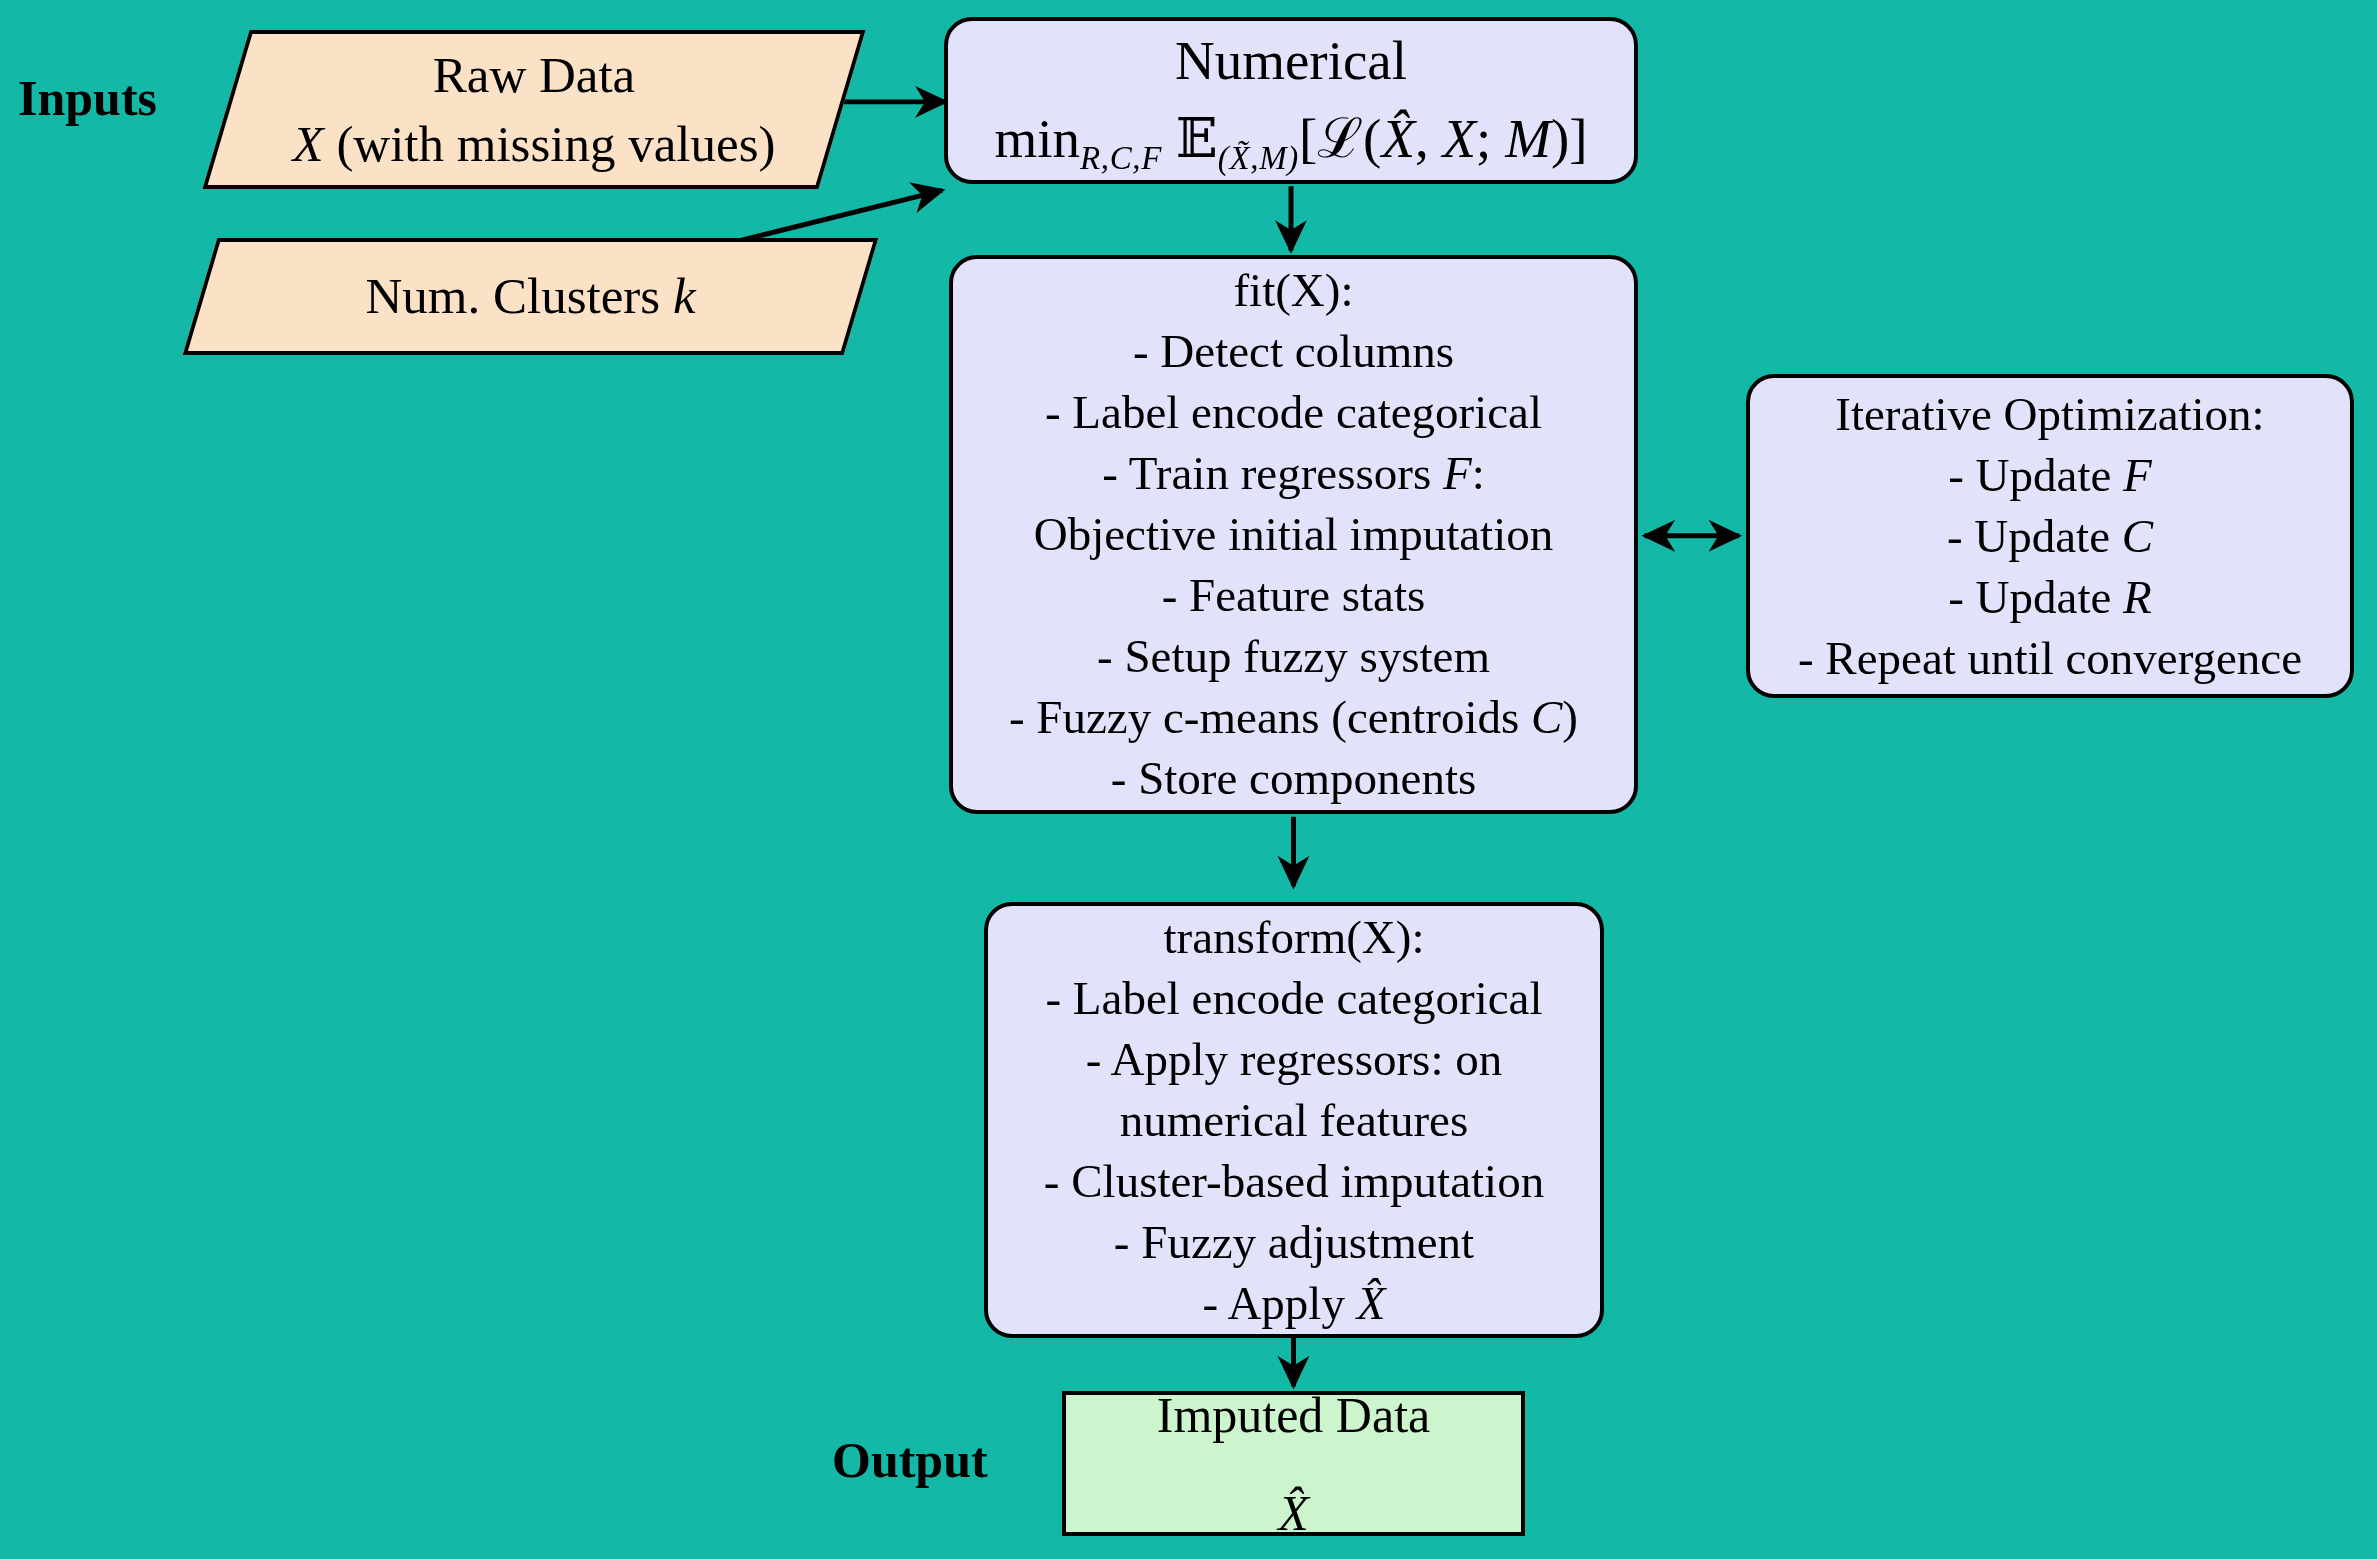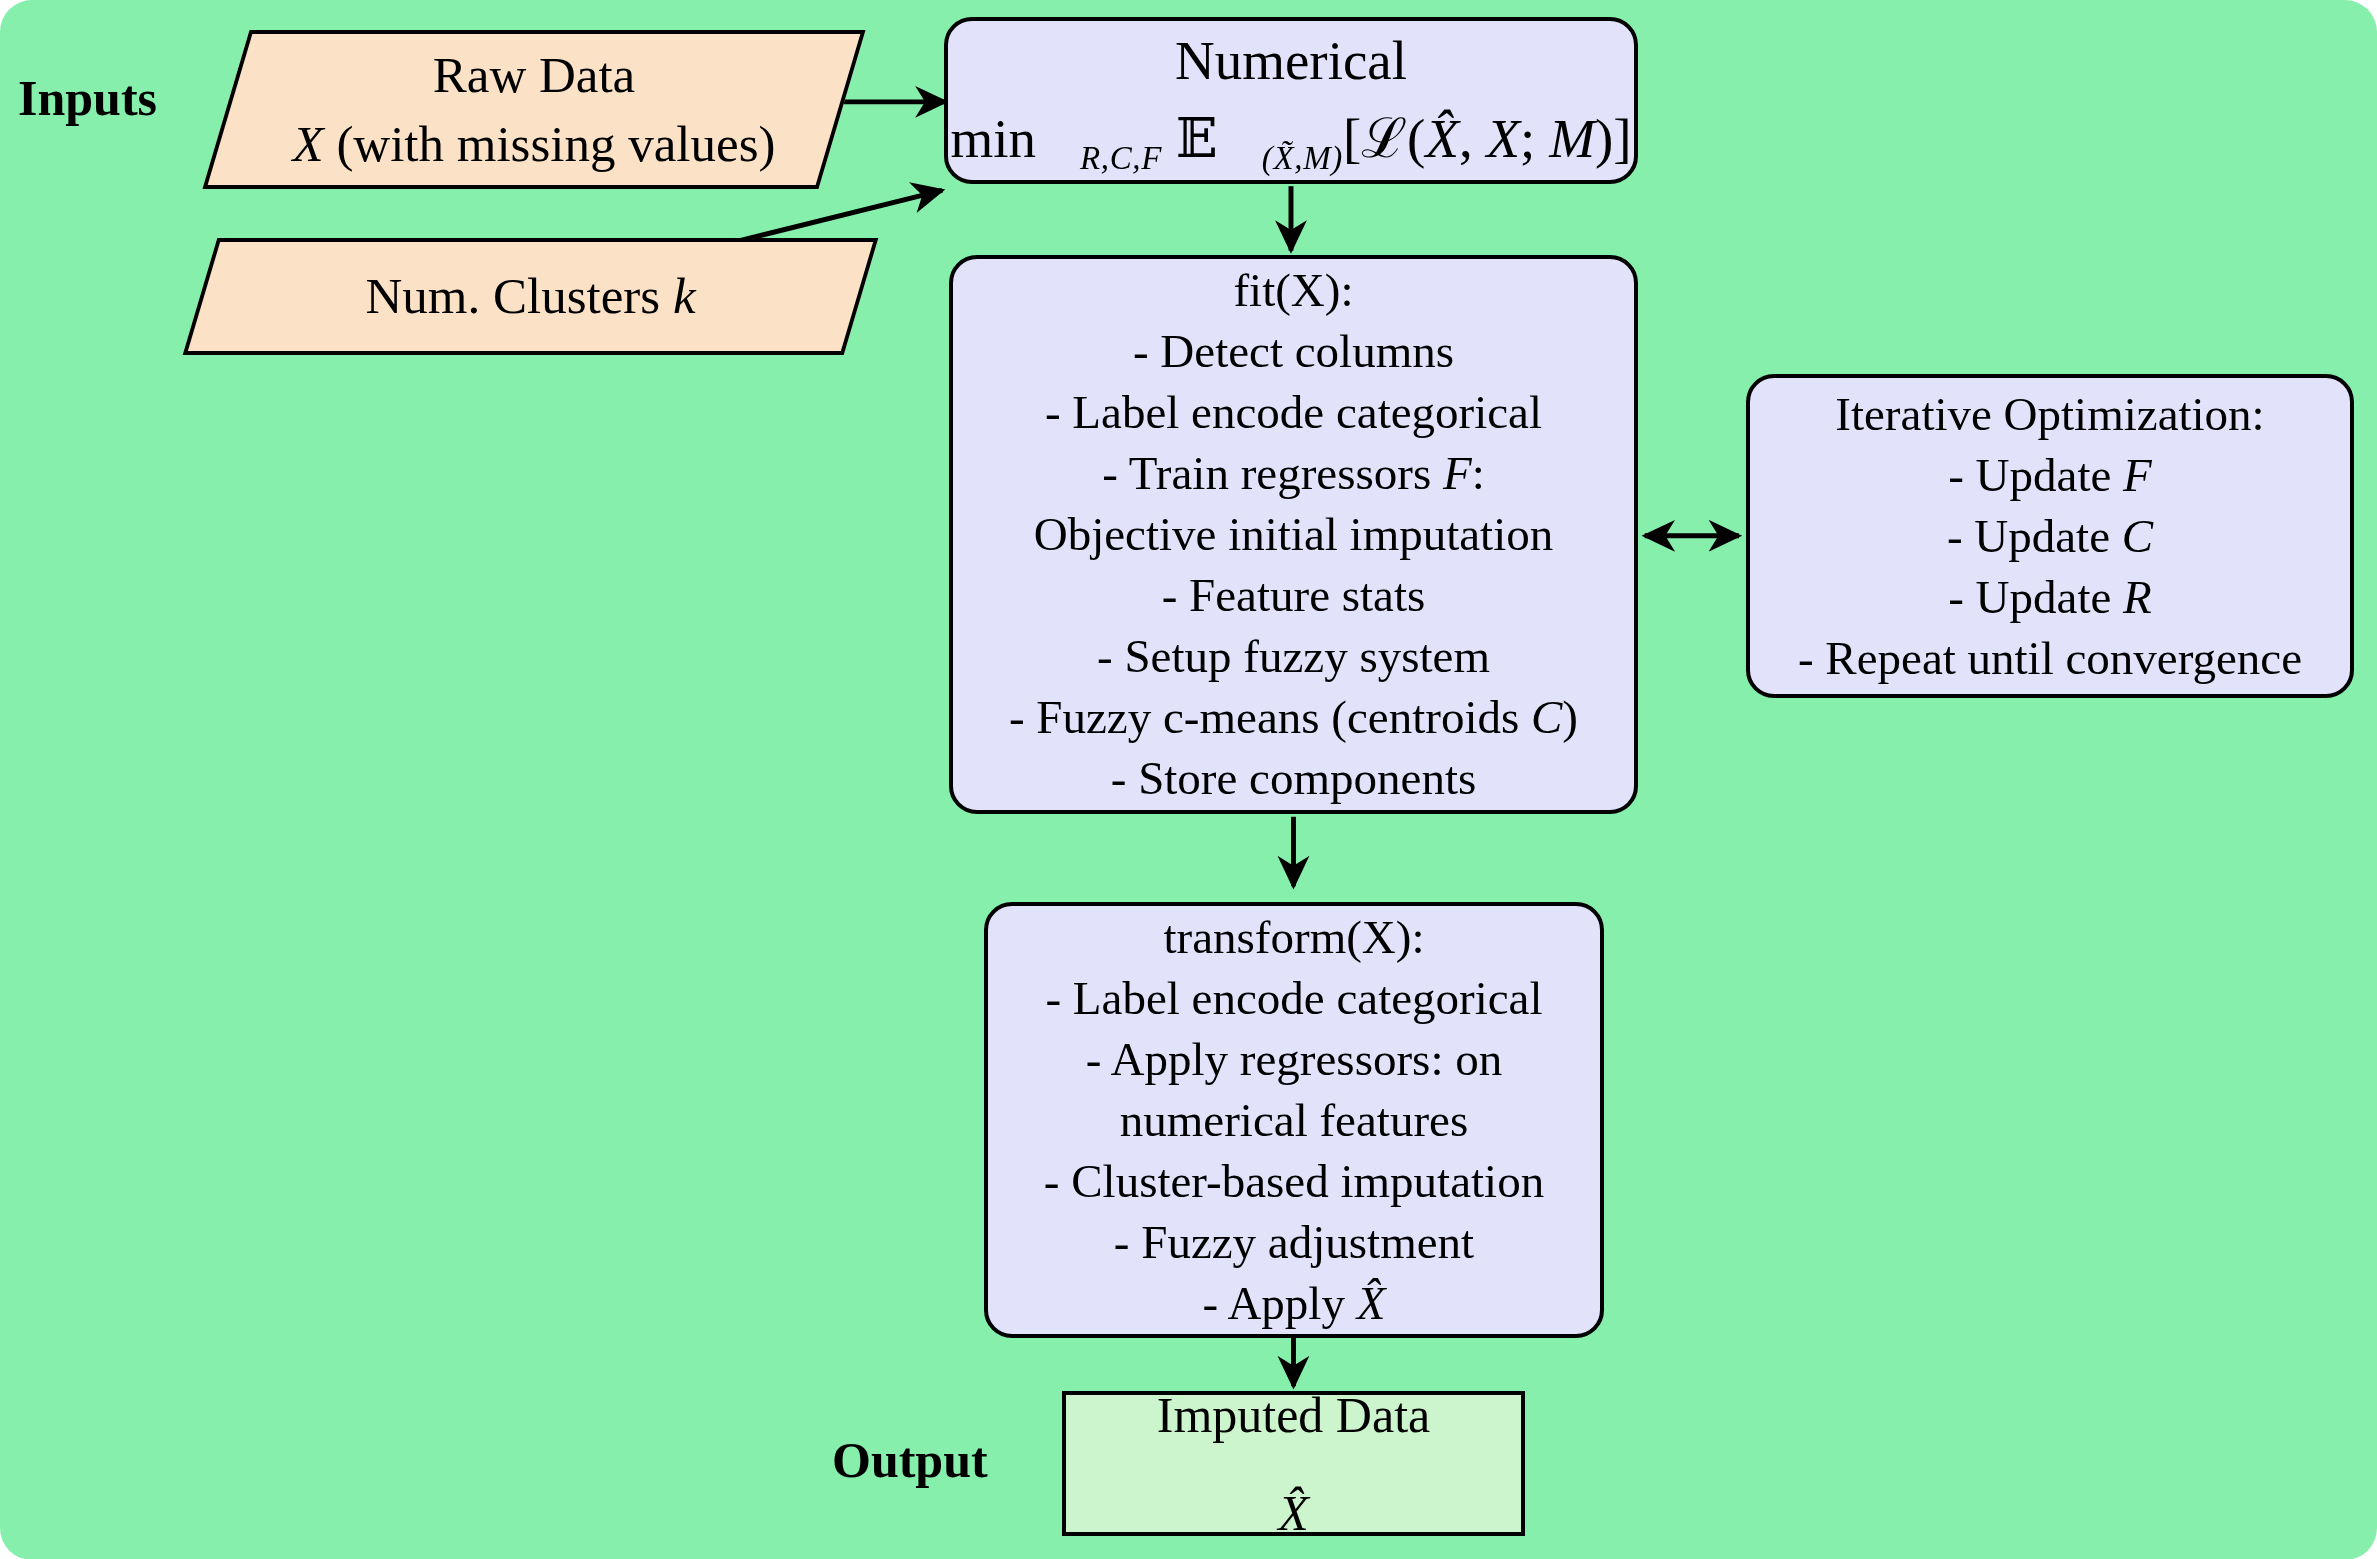--- a/index.html
+++ b/index.html
@@ -1,20 +1,19 @@
 <!DOCTYPE html>
 <html style="--process-fill: #e2e2fb; --input-fill: #fbe2c7; --output-fill: #cdf5cd; --stroke: #000000;font-size:13.2px"><head>
 <meta charset="utf-8">
 <style>
   html, body { margin:0; padding:0; background:#ffffff; }
   .canvas {
-    position:relative; width:2377px; height:1560px; background:#86efac;
+    position:relative; width:2377px; height:1560px; background:#14b8a6;
     font-family:"Liberation Serif","DejaVu Serif",serif; color:#000;
     overflow:hidden;
-    border-radius:32px;
   }
   .arrow-layer { position:absolute; left:0; top:0; width:2377px; height:1560px; }
 
   .side-label { position:absolute; font-weight:bold; font-size:50px; line-height:1.1; }
   #inputs-label { left:18px; top:71px; }
   #output-label { left:832px; top:1433px; }
 
   .node {
     position:absolute; display:flex; flex-direction:column;
     align-items:center; justify-content:center; text-align:center;
@@ -56,21 +55,21 @@
     position:absolute; left:0; top:0; right:0; bottom:0;
     display:flex; flex-direction:column; align-items:center; justify-content:center;
     text-align:center;
   }
   .pgram-text .tline { font-size:51px; line-height:69px; }
 
   #raw-data     { left:226px; top:30px;  width:616px; height:159px; }
   #num-clusters { left:200px; top:238px; width:661px; height:117px; }
 
   .seg-m { font-style:italic; }
-  sub.seg-sub { font-style:italic; font-size:0.6em; line-height:0; letter-spacing:0.02em;margin-left:44px; }
+  sub.seg-sub { font-style:italic; font-size:0.6em; line-height:0; letter-spacing:0.02em; }
 </style>
 </head>
 <body>
 
 <div class="canvas">
 
   <svg class="arrow-layer" width="2377" height="1560" viewBox="0 0 2876 1887" xmlns="http://www.w3.org/2000/svg">
     <defs>
       <marker id="ah" viewBox="0 0 12 12" refX="10.5" refY="6" markerWidth="7" markerHeight="7" orient="auto-start-reverse" markerUnits="strokeWidth">
         <path d="M0,0.5 L11.6,6 L0,11.5 L3.4,6 Z" fill="#000"></path>

